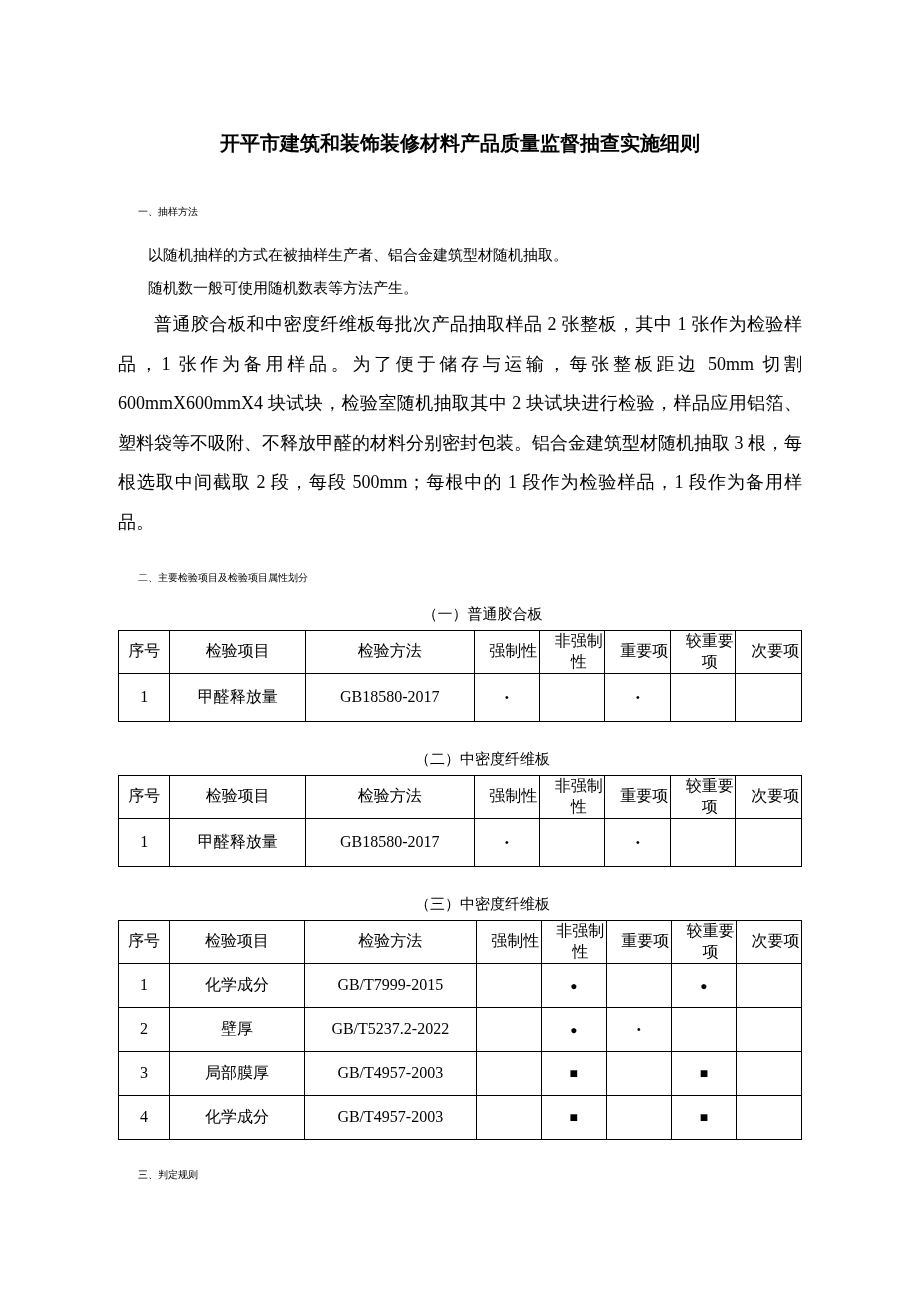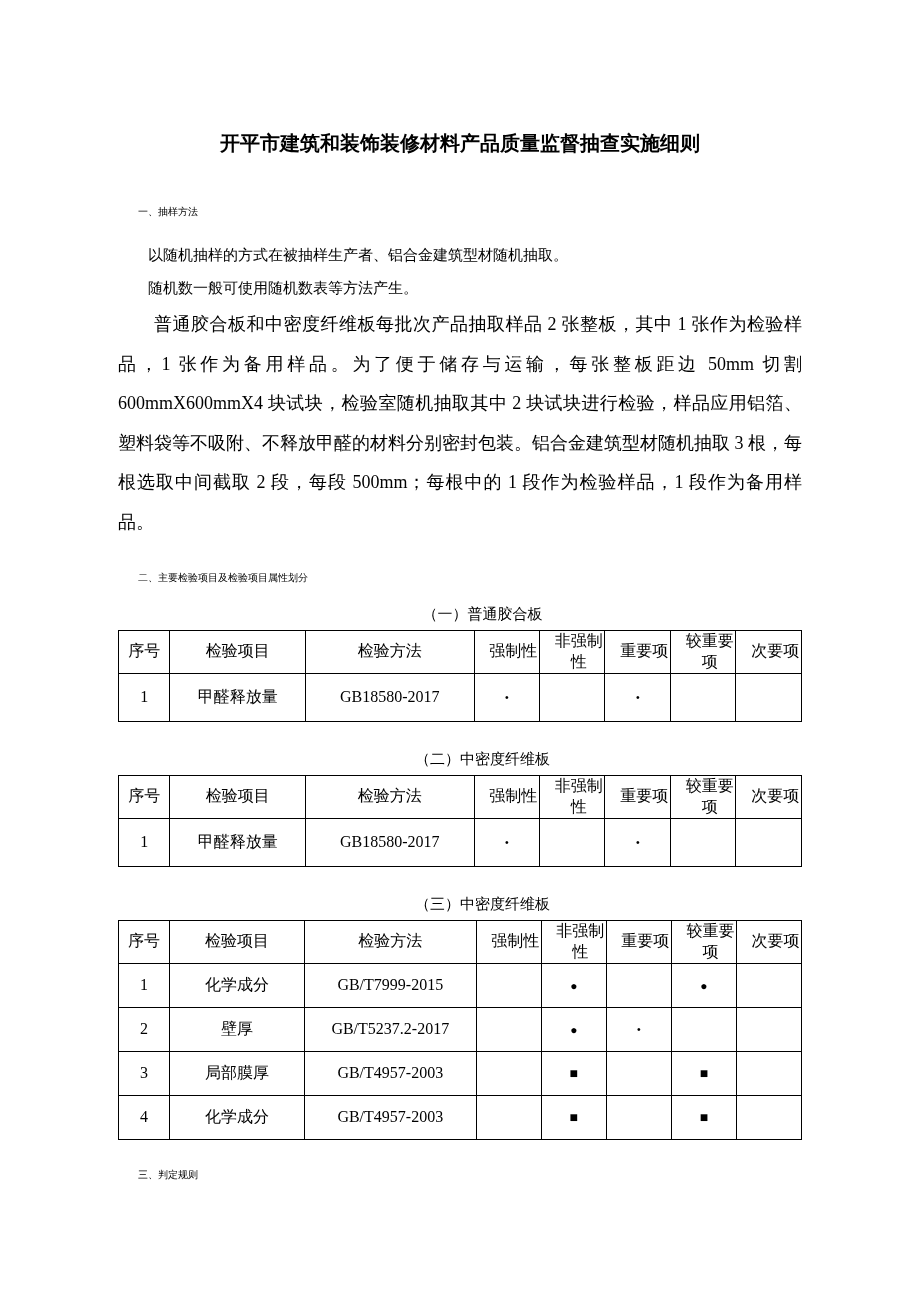--- a/index.html
+++ b/index.html
@@ -155,21 +155,21 @@
       <td>GB/T7999-2015</td>
       <td></td>
       <td><span class="dot-big"></span></td>
       <td></td>
       <td><span class="dot-big"></span></td>
       <td></td>
     </tr>
     <tr>
       <td>2</td>
       <td>壁厚</td>
-      <td>GB/T5237.2-2017</td>
+      <td>GB/T5237.2-2022</td>
       <td></td>
       <td><span class="dot-big"></span></td>
       <td><span class="dot-small"></span></td>
       <td></td>
       <td></td>
     </tr>
     <tr>
       <td>3</td>
       <td>局部膜厚</td>
       <td>GB/T4957-2003</td>

